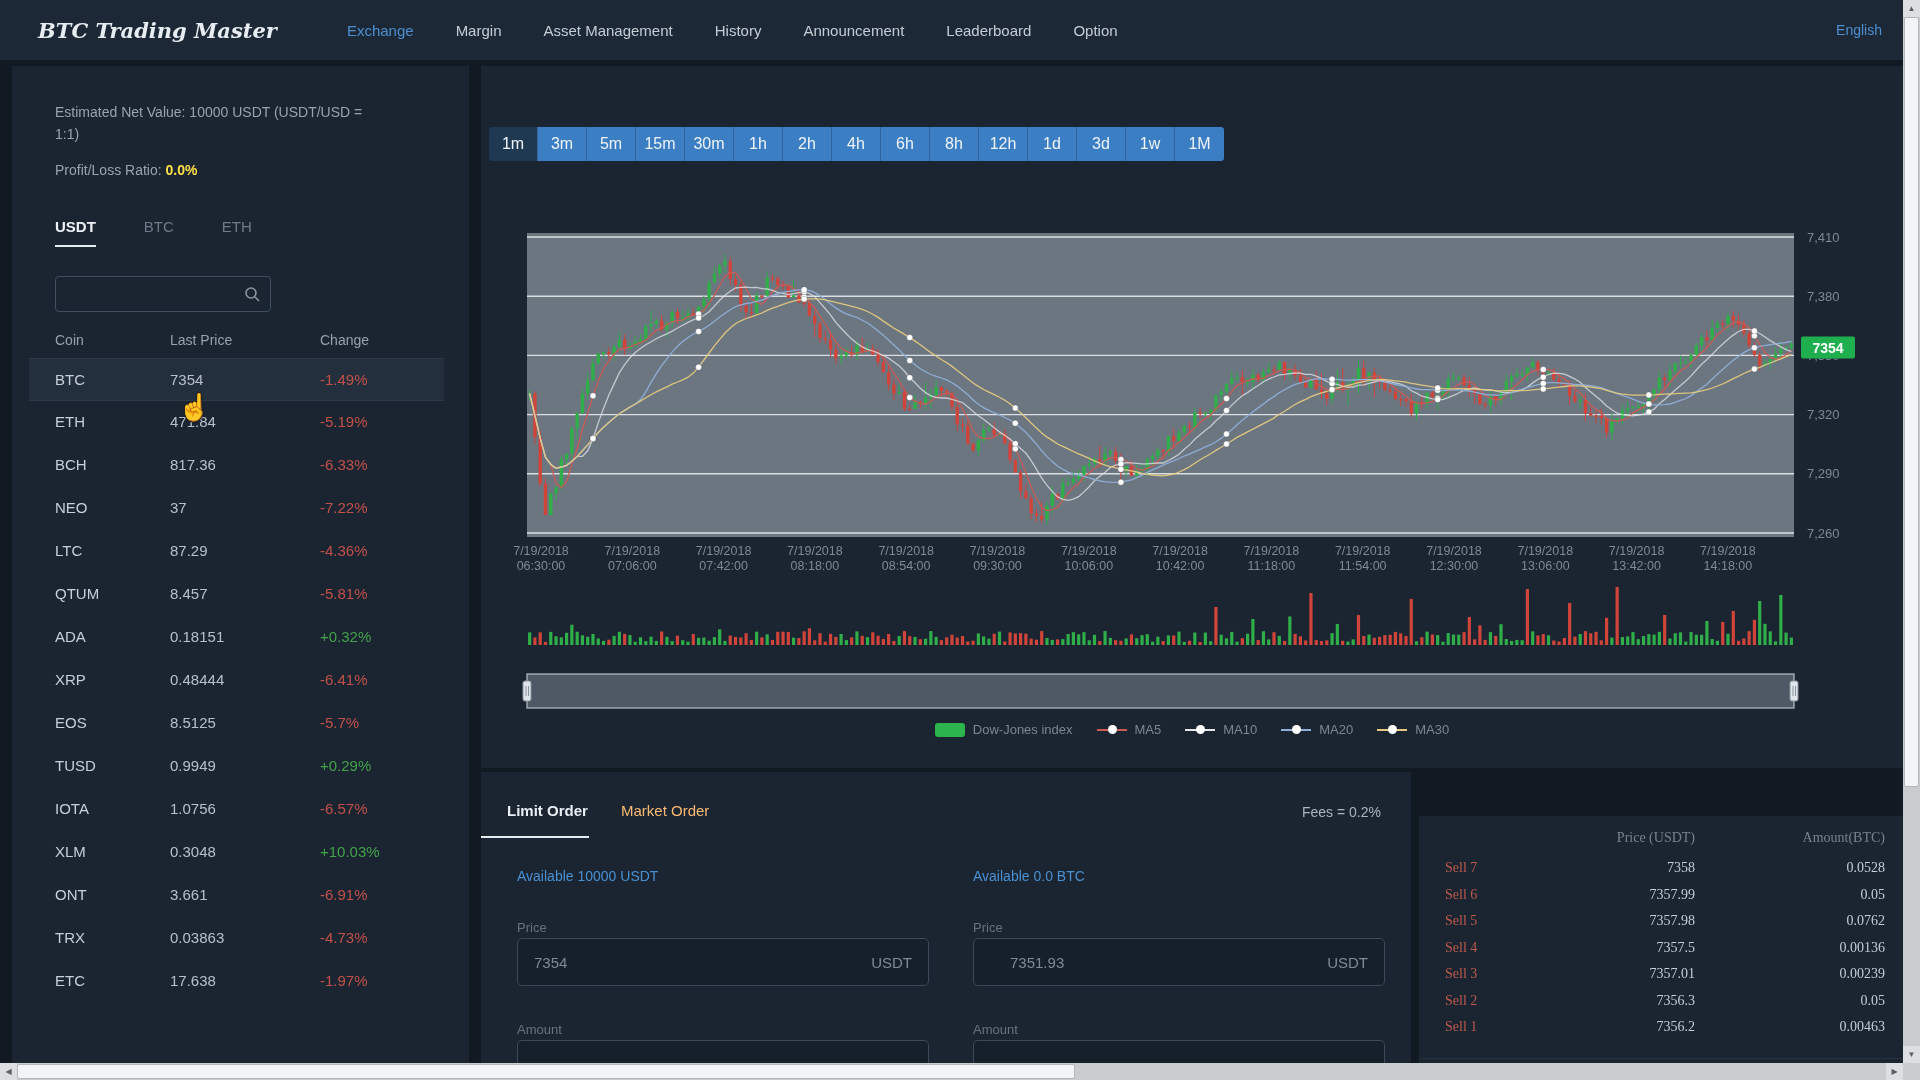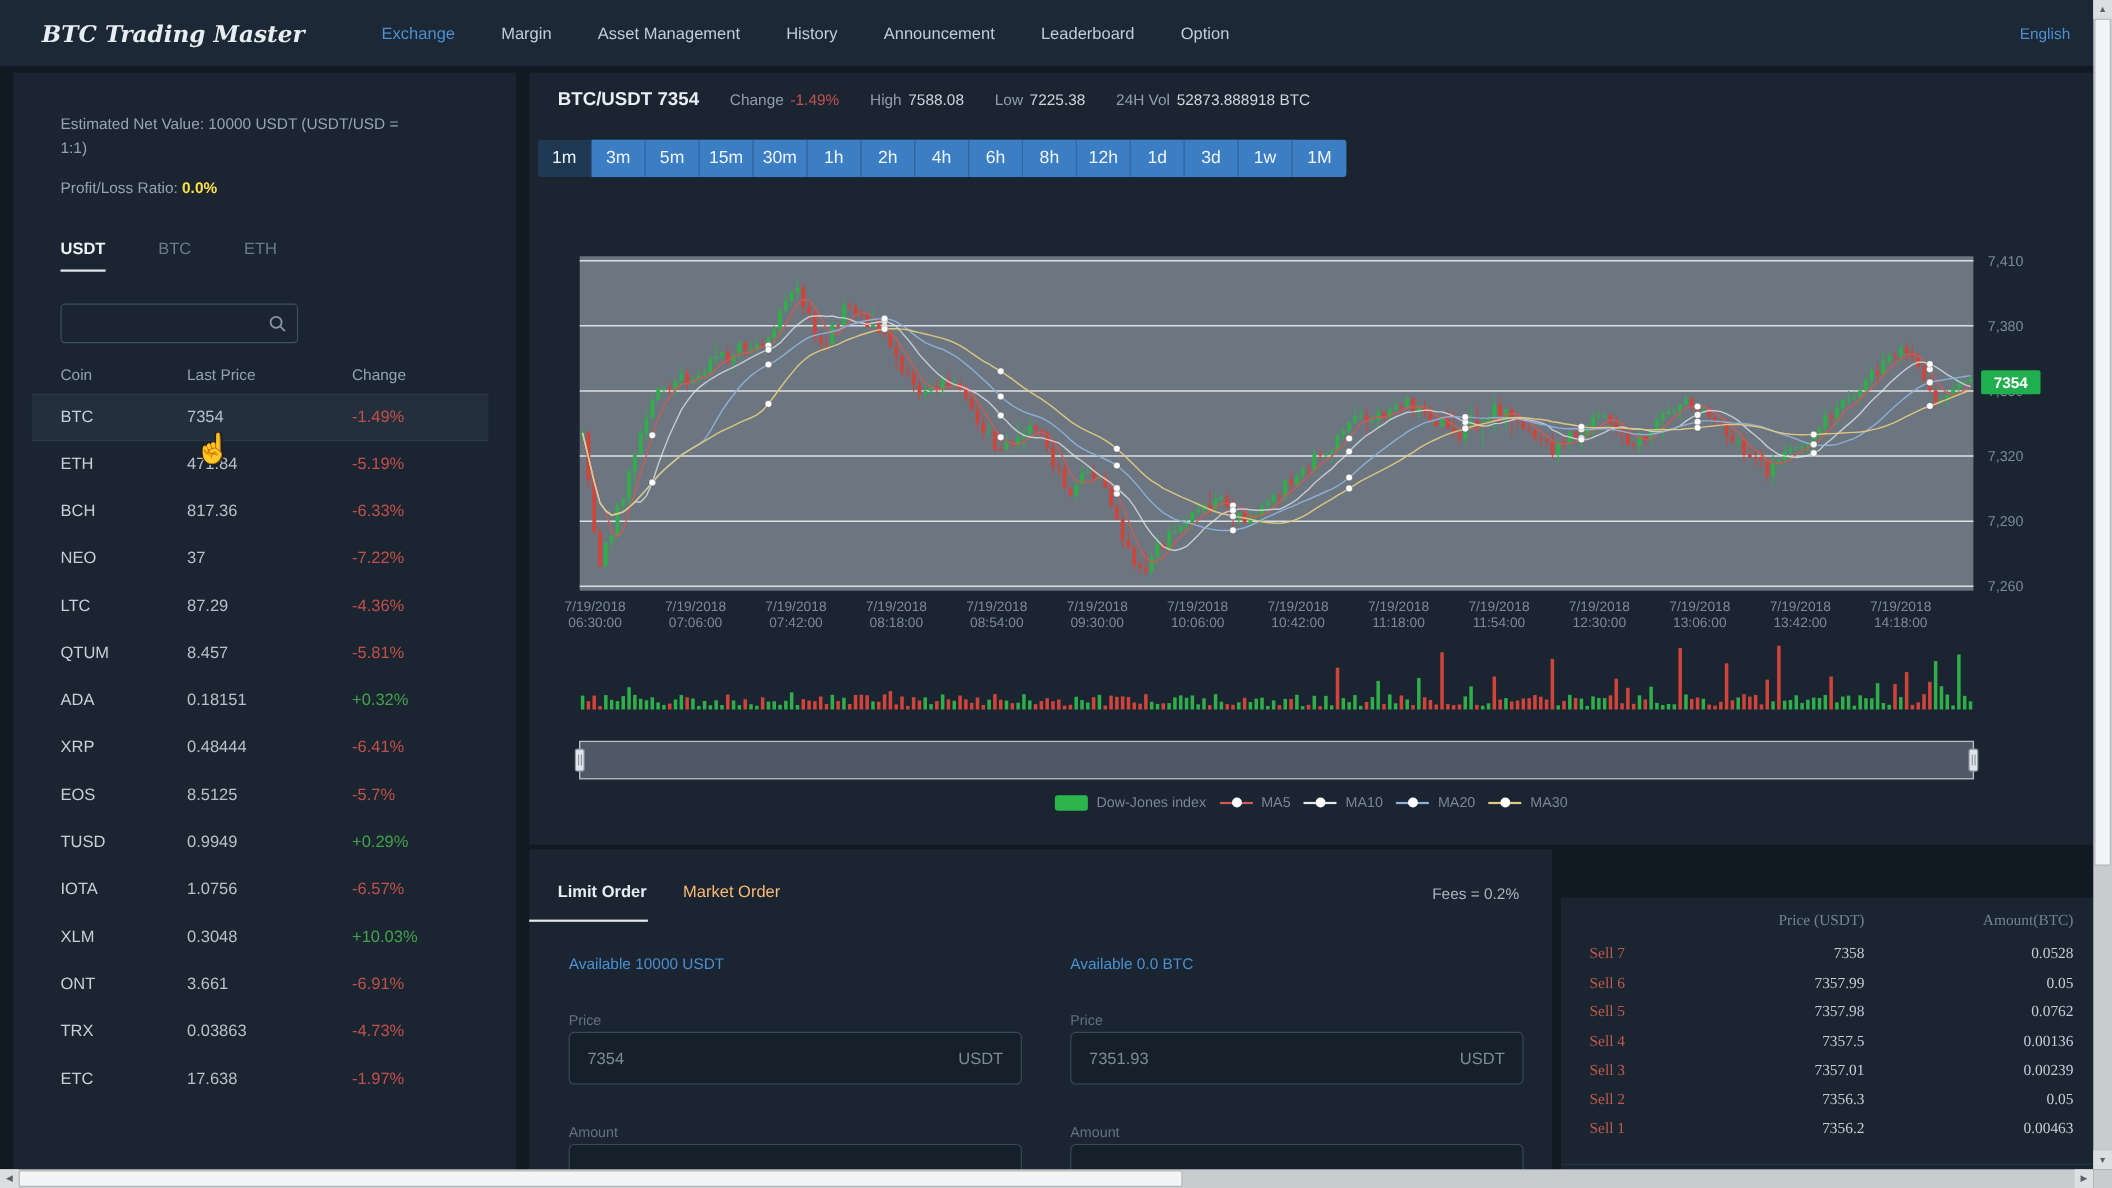--- a/index.html
+++ b/index.html
@@ -45,21 +45,21 @@
   .chart-head .pair{font-size:17px;font-weight:700;color:#e9eef3;}
   .chart-head .grp{font-size:14px;color:#929da9;}
   .chart-head .grp b{font-weight:400;color:#ced6de;margin-left:6px;}
   .chart-head .grp b.red{color:#c0544c;}
   .tf-row{position:absolute;left:8px;top:61px;display:flex;}
   .tf-btn{width:49px;height:34px;background:#3c7ec4;color:#eef4f9;font-size:16px;display:flex;align-items:center;justify-content:center;border-right:1px solid #2f639c;cursor:pointer;}
   .tf-btn:first-child{border-radius:3px 0 0 3px;}
   .tf-btn:last-child{border-radius:0 3px 3px 0;border-right:none;}
   .tf-btn.active{background:#203952;}
   #chart-svg{position:absolute;left:0;top:0;}
-  .legend-row{position:absolute;left:0;top:656px;width:100%;display:flex;justify-content:center;align-items:center;gap:12px;}
+  .legend-row{position:absolute;left:0;top:656px;width:100%;display:flex;justify-content:center;align-items:center;gap:24px;}
   .lg-item{display:flex;align-items:center;gap:8px;font-size:13px;color:#7b8692;cursor:pointer;}
   .lg-swatch{width:30px;height:14px;border-radius:3px;}
   .lg-line{position:relative;width:30px;height:2px;}
   .lg-line i{position:absolute;left:11px;top:-3.5px;width:9px;height:9px;border-radius:50%;background:#fff;}
   
   .order-form{position:absolute;left:481px;top:772px;width:930px;height:291px;background:#1a2531;overflow:hidden;}
   .of-tab{position:absolute;top:30px;font-size:15px;cursor:pointer;color:#fdba74;}
   .of-tab.t0{left:26px;color:#e9eef3;font-weight:700;}
   .of-tab.t1{left:140px;}
   .of-underline{position:absolute;left:0;top:64px;width:108px;height:2px;background:#e6ebf0;}
@@ -204,30 +204,20 @@
       </div>
       <div class="coin-row">
         <span class="c-coin">ETC</span>
         <span class="c-price">17.638</span>
         <span class="c-chg dn">-1.97%</span>
       </div>
     </div>
 </aside>
 
 <section class="chart-panel">
-  <div class="chart-head">
-    <span class="pair">
-      <span>BTC/USDT</span>
-      <span>7354</span>
-    </span>
-    <span class="grp"><span>Change</span><b class="red">-1.49%</b></span>
-    <span class="grp"><span>High</span><b>7588.08</b></span>
-    <span class="grp"><span>Low</span><b>7225.38</b></span>
-    <span class="grp"><span>24H Vol</span><b>52873.888918 BTC</b></span>
-  </div>
   <div class="tf-row" id="tf-row">
       <div class="tf-btn active">1m</div>
       <div class="tf-btn">3m</div>
       <div class="tf-btn">5m</div>
       <div class="tf-btn">15m</div>
       <div class="tf-btn">30m</div>
       <div class="tf-btn">1h</div>
       <div class="tf-btn">2h</div>
       <div class="tf-btn">4h</div>
       <div class="tf-btn">6h</div>
@@ -1107,21 +1097,21 @@
   <div class="fld" style="left:36px;top:166px;">
     <input type="text" value="7354" style="">
     <span class="unit">USDT</span>
   </div>
   <span class="fld-label" style="left:36px;top:250px;">Amount</span>
   <div class="fld" style="left:36px;top:268px;">
     <input type="text" style="">
   </div>
 
   <span class="fld-label" style="left:492px;top:148px;">Price</span>
-  <div class="fld" style="left:492px;top:166px;">
+  <div class="fld" style="left:492px;top:166px;padding-left:20px;">
     <input type="text" value="7351.93" style="">
     <span class="unit">USDT</span>
   </div>
   <span class="fld-label" style="left:492px;top:250px;">Amount</span>
   <div class="fld" style="left:492px;top:268px;">
     <input type="text" style="">
   </div>
 </section>
 
 <section class="order-book">

